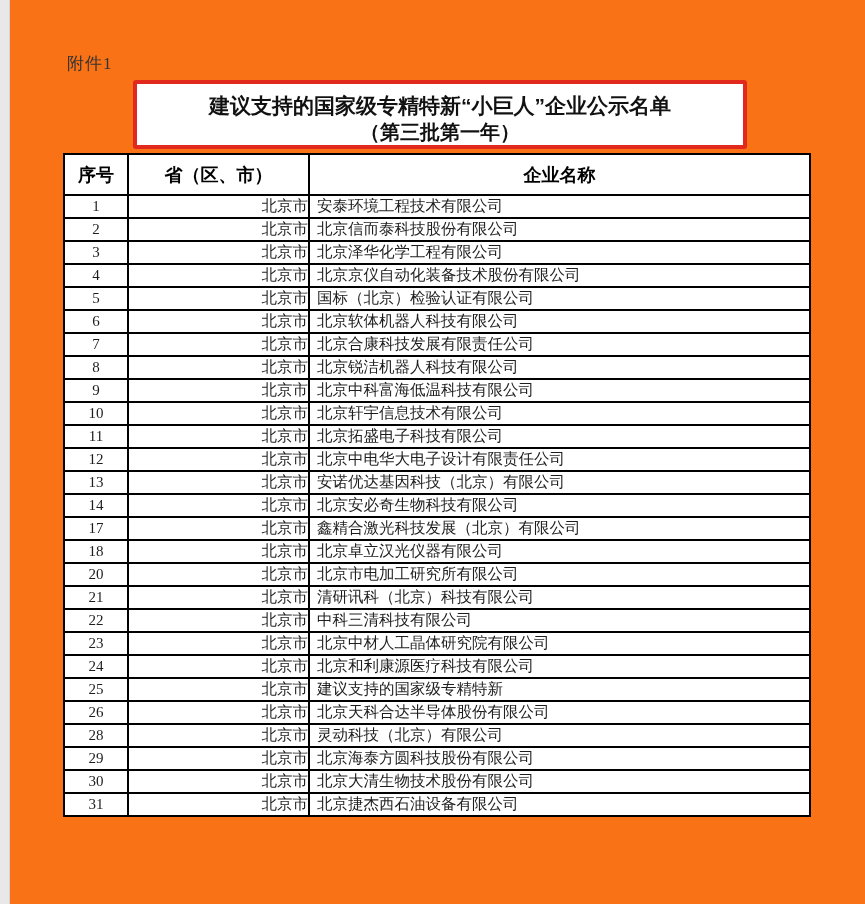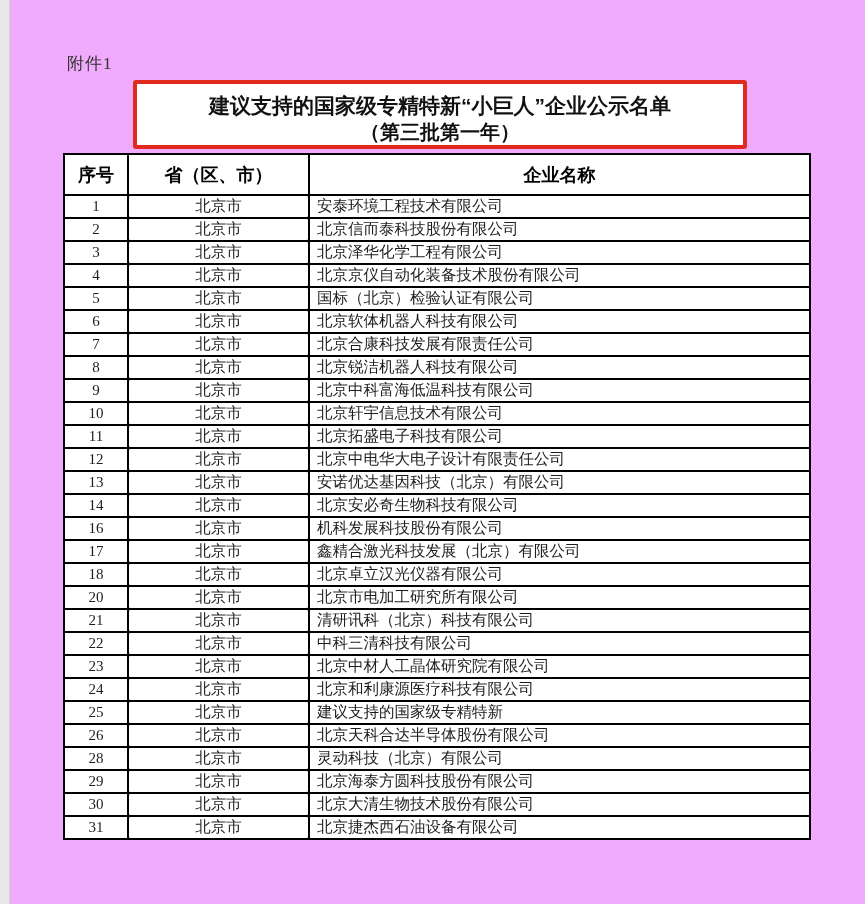--- a/index.html
+++ b/index.html
@@ -9,21 +9,21 @@
     height: 904px;
     background: #ffffff;
     overflow: hidden;
     font-family: "Liberation Serif", serif;
     color: #1d1d1d;
   }
   .page {
     position: relative;
     width: 865px;
     height: 904px;
-    background: #f0abfc;
+    background: #f97316;
   }
   .left-strip {
     position: absolute;
     left: 0; top: 0;
     width: 9px; height: 904px;
     background: #e8e8e8;
     border-right: 1px solid #d6d6d6;
   }
   .attachment-label {
     position: absolute;
@@ -88,22 +88,21 @@
     font-size: 15.5px;
     font-family: "Liberation Serif", serif;
     color: #1d1d1d;
     background: #ffffff;
   }
   td.cell-no {
     text-align: center;
     font-size: 15px;
   }
   td.cell-province {
-    text-align: center;
-    border-radius: 6px;
+    text-align: right;
   }
   td.cell-company {
     text-align: left;
     padding-left: 7px;
   }
 </style>
 </head>
 <body>
 
 <div class="page">
@@ -196,25 +195,20 @@
         <td class="cell-no">13</td>
         <td class="cell-province">北京市</td>
         <td class="cell-company">安诺优达基因科技（北京）有限公司</td>
       </tr>
         <tr>
         <td class="cell-no">14</td>
         <td class="cell-province">北京市</td>
         <td class="cell-company">北京安必奇生物科技有限公司</td>
       </tr>
         <tr>
-        <td class="cell-no">16</td>
-        <td class="cell-province">北京市</td>
-        <td class="cell-company">机科发展科技股份有限公司</td>
-      </tr>
-        <tr>
         <td class="cell-no">17</td>
         <td class="cell-province">北京市</td>
         <td class="cell-company">鑫精合激光科技发展（北京）有限公司</td>
       </tr>
         <tr>
         <td class="cell-no">18</td>
         <td class="cell-province">北京市</td>
         <td class="cell-company">北京卓立汉光仪器有限公司</td>
       </tr>
         <tr>

